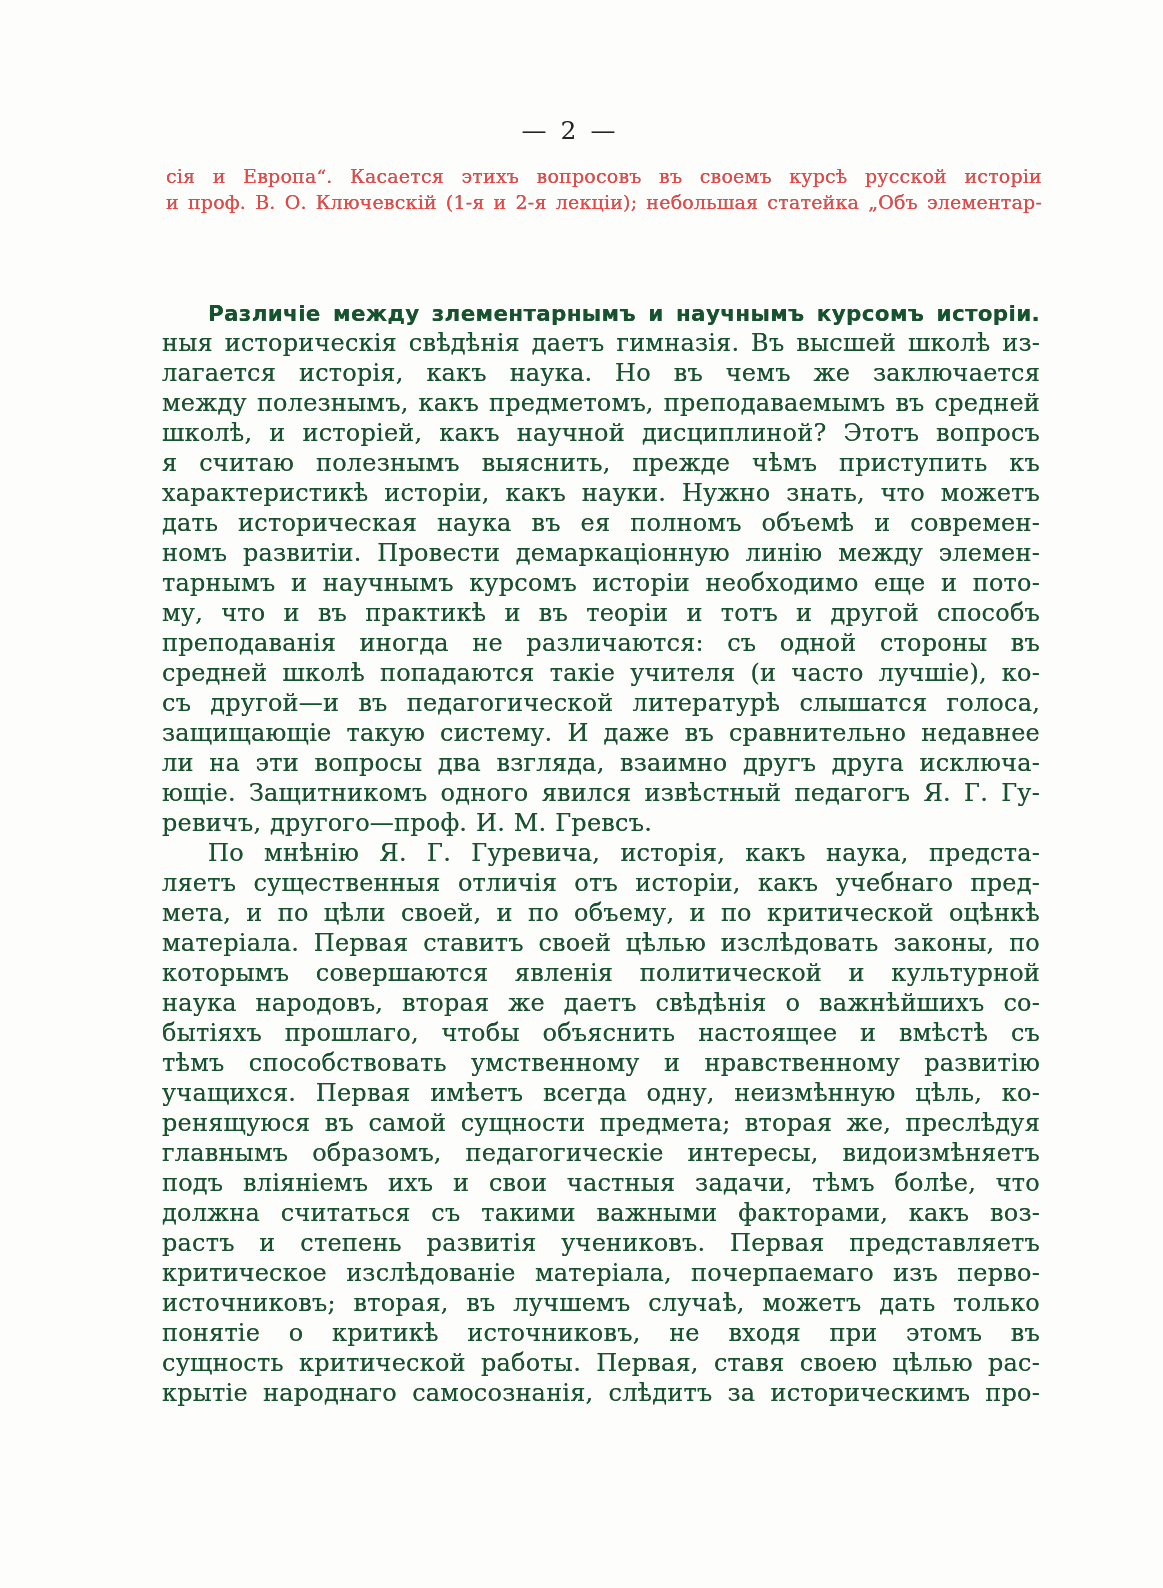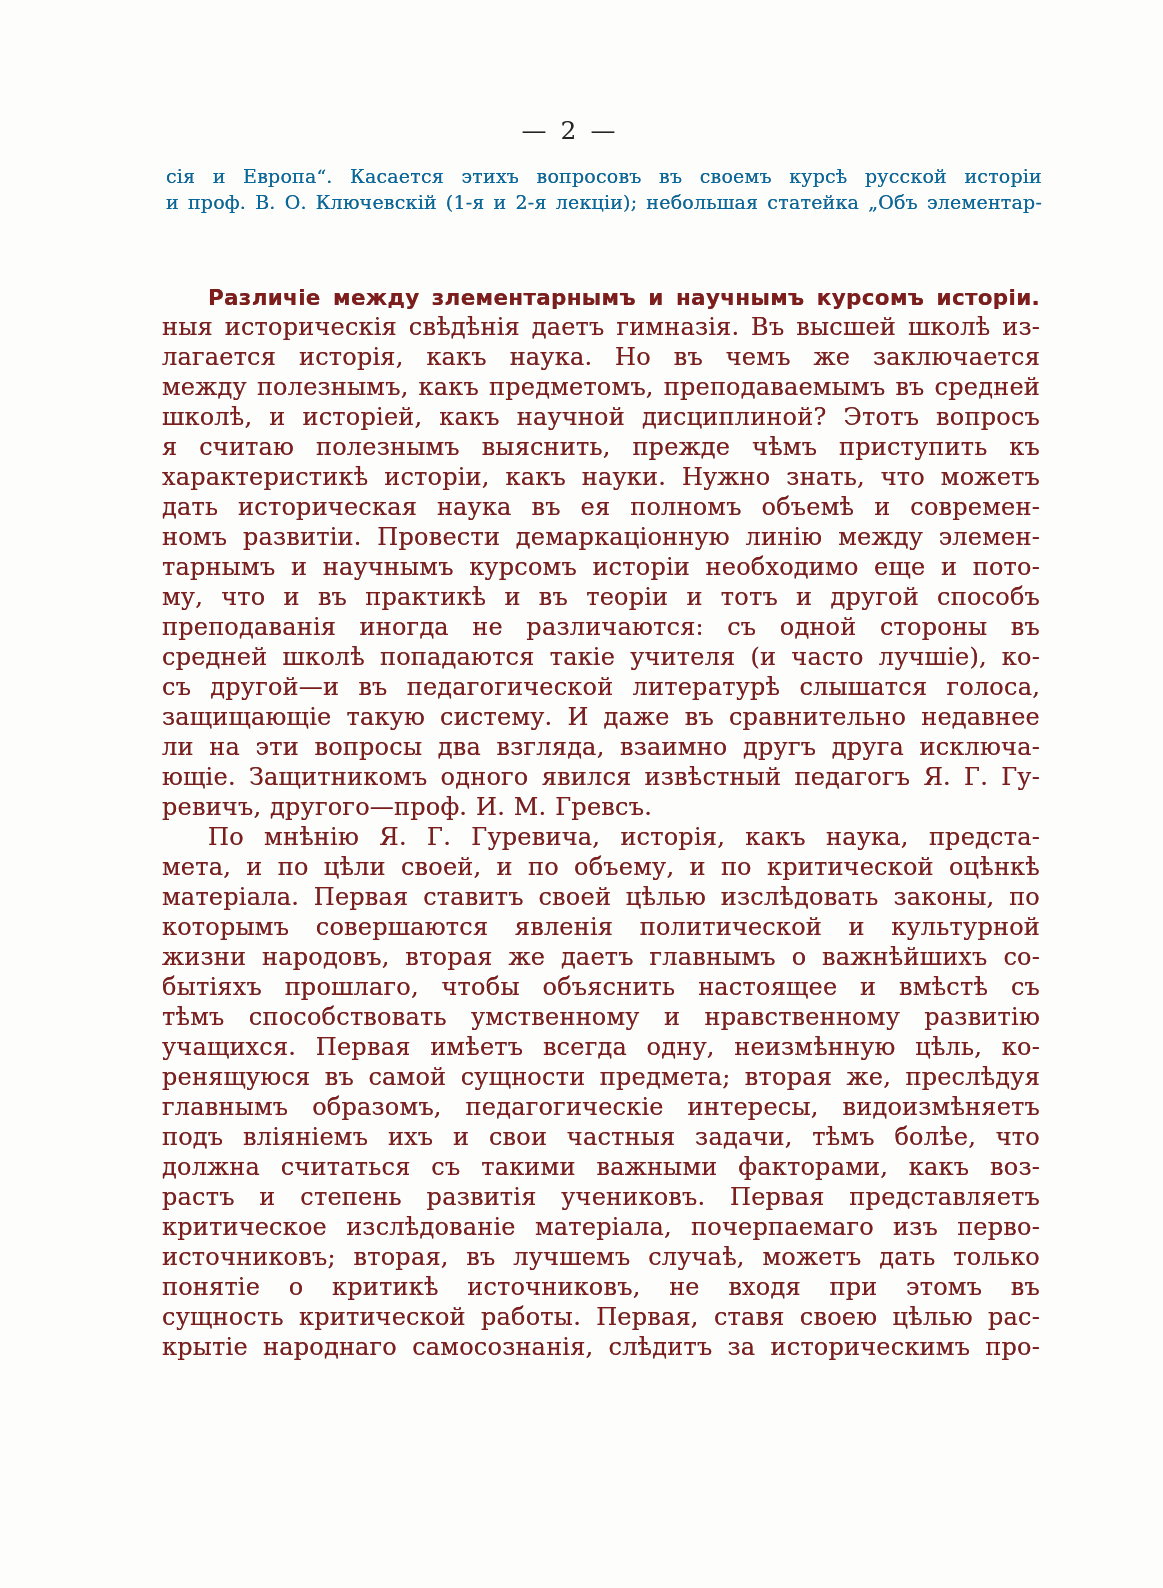--- a/index.html
+++ b/index.html
@@ -25,33 +25,33 @@
     font-size: 25px;
     letter-spacing: 3px;
     color: #242422;
   }
   .footnote {
     position: absolute;
     top: 163px;
     left: 166px;
     width: 876px;
     font-size: 19px;
-    color: #0369a1;
+    color: #ef4444;
   }
   .footnote .line {
     line-height: 26px;
     height: 26px;
   }
   .main {
     position: absolute;
-    top: 282px;
+    top: 298px;
     left: 162px;
     width: 878px;
     font-size: 24px;
-    color: #7f1d1d;
+    color: #14532d;
   }
   .line {
     text-align: justify;
     text-align-last: justify;
     line-height: 30px;
     height: 30px;
     overflow: hidden;
     letter-spacing: 0.2px;
     word-spacing: 1px;
     text-shadow: 0 0 0.6px rgba(35, 33, 28, 0.65);
@@ -106,24 +106,25 @@
           <div class="line">съ другой—и въ педагогической литературѣ слышатся голоса,</div>
           <div class="line">защищающіе такую систему. И даже въ сравнительно недавнее</div>
           <div class="line">ли на эти вопросы два взгляда, взаимно другъ друга исключа-</div>
           <div class="line">ющіе. Защитникомъ одного явился извѣстный педагогъ Я. Г. Гу-</div>
           <div class="line">ревичъ, другого—проф. И. М. Гревсъ.</div>
         </div>
     </div>
 
     <div class="para p2">
         <div class="line">По мнѣнію Я. Г. Гуревича, исторія, какъ наука, предста-</div>
+        <div class="line">ляетъ существенныя отличія отъ исторіи, какъ учебнаго пред-</div>
         <div class="line">мета, и по цѣли своей, и по объему, и по критической оцѣнкѣ</div>
         <div class="line">матеріала. Первая ставитъ своей цѣлью изслѣдовать законы, по</div>
         <div class="line">которымъ совершаются явленія политической и культурной</div>
-        <div class="line">жизни народовъ, вторая же даетъ главнымъ о важнѣйшихъ со-</div>
+        <div class="line">наука народовъ, вторая же даетъ свѣдѣнія о важнѣйшихъ со-</div>
         <div class="line">бытіяхъ прошлаго, чтобы объяснить настоящее и вмѣстѣ съ</div>
         <div class="line">тѣмъ способствовать умственному и нравственному развитію</div>
         <div class="line">учащихся. Первая имѣетъ всегда одну, неизмѣнную цѣль, ко-</div>
         <div class="line">ренящуюся въ самой сущности предмета; вторая же, преслѣдуя</div>
         <div class="line">главнымъ образомъ, педагогическіе интересы, видоизмѣняетъ</div>
         <div class="line">подъ вліяніемъ ихъ и свои частныя задачи, тѣмъ болѣе, что</div>
         <div class="line">должна считаться съ такими важными факторами, какъ воз-</div>
         <div class="line">растъ и степень развитія учениковъ. Первая представляетъ</div>
         <div class="line">критическое изслѣдованіе матеріала, почерпаемаго изъ перво-</div>
         <div class="line">источниковъ; вторая, въ лучшемъ случаѣ, можетъ дать только</div>

